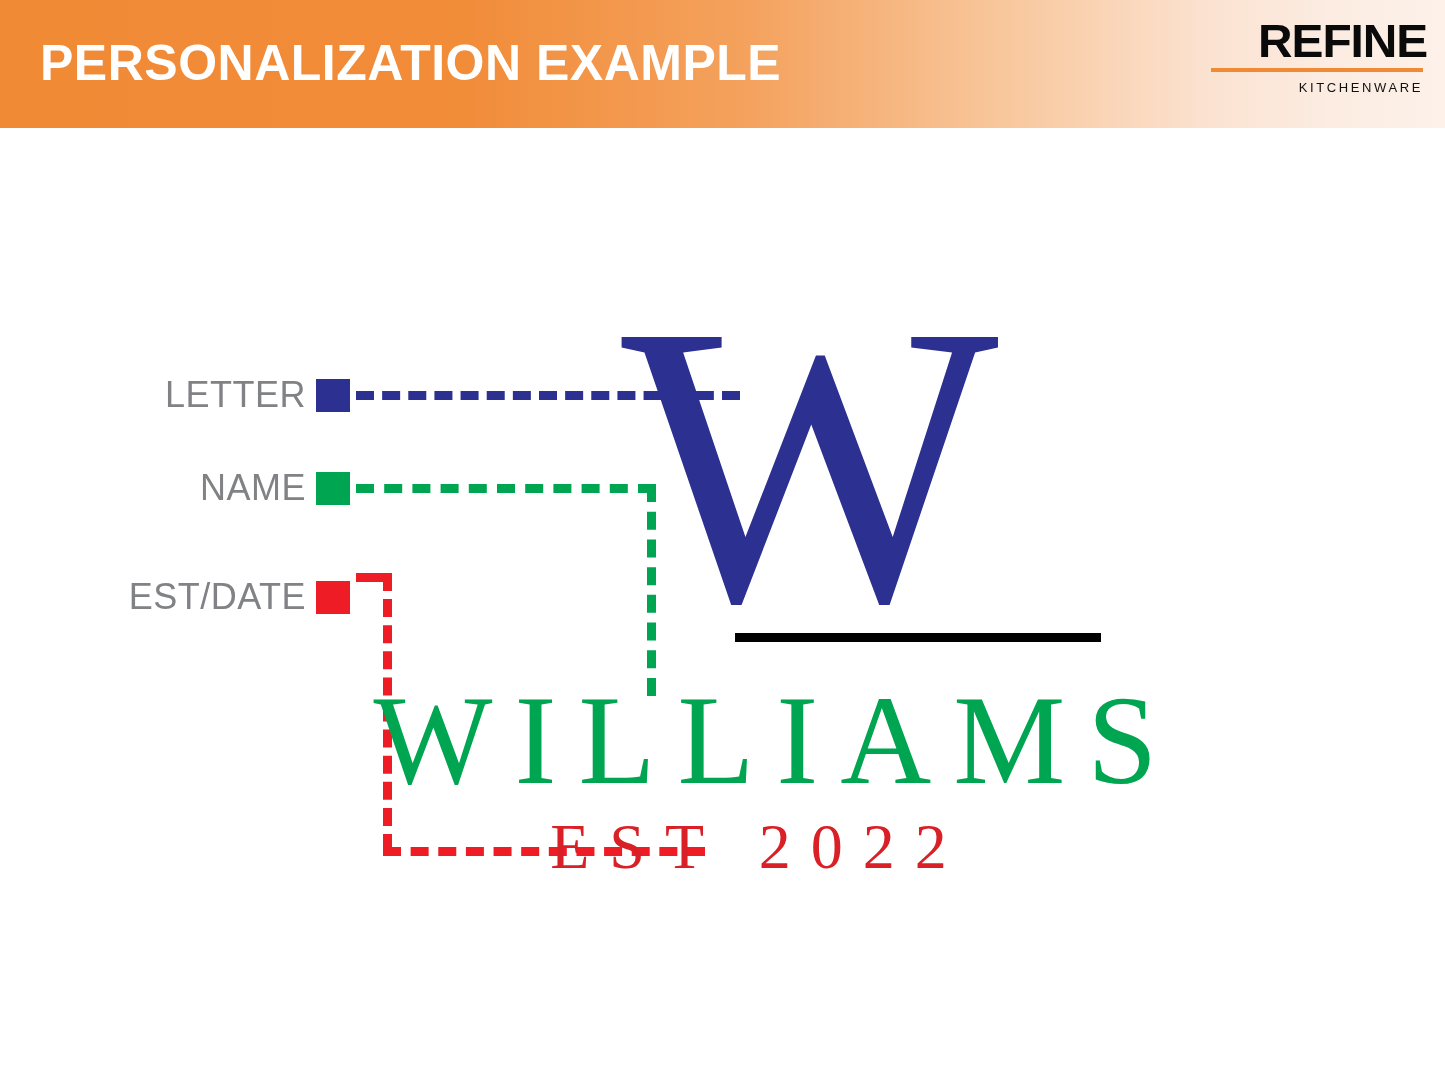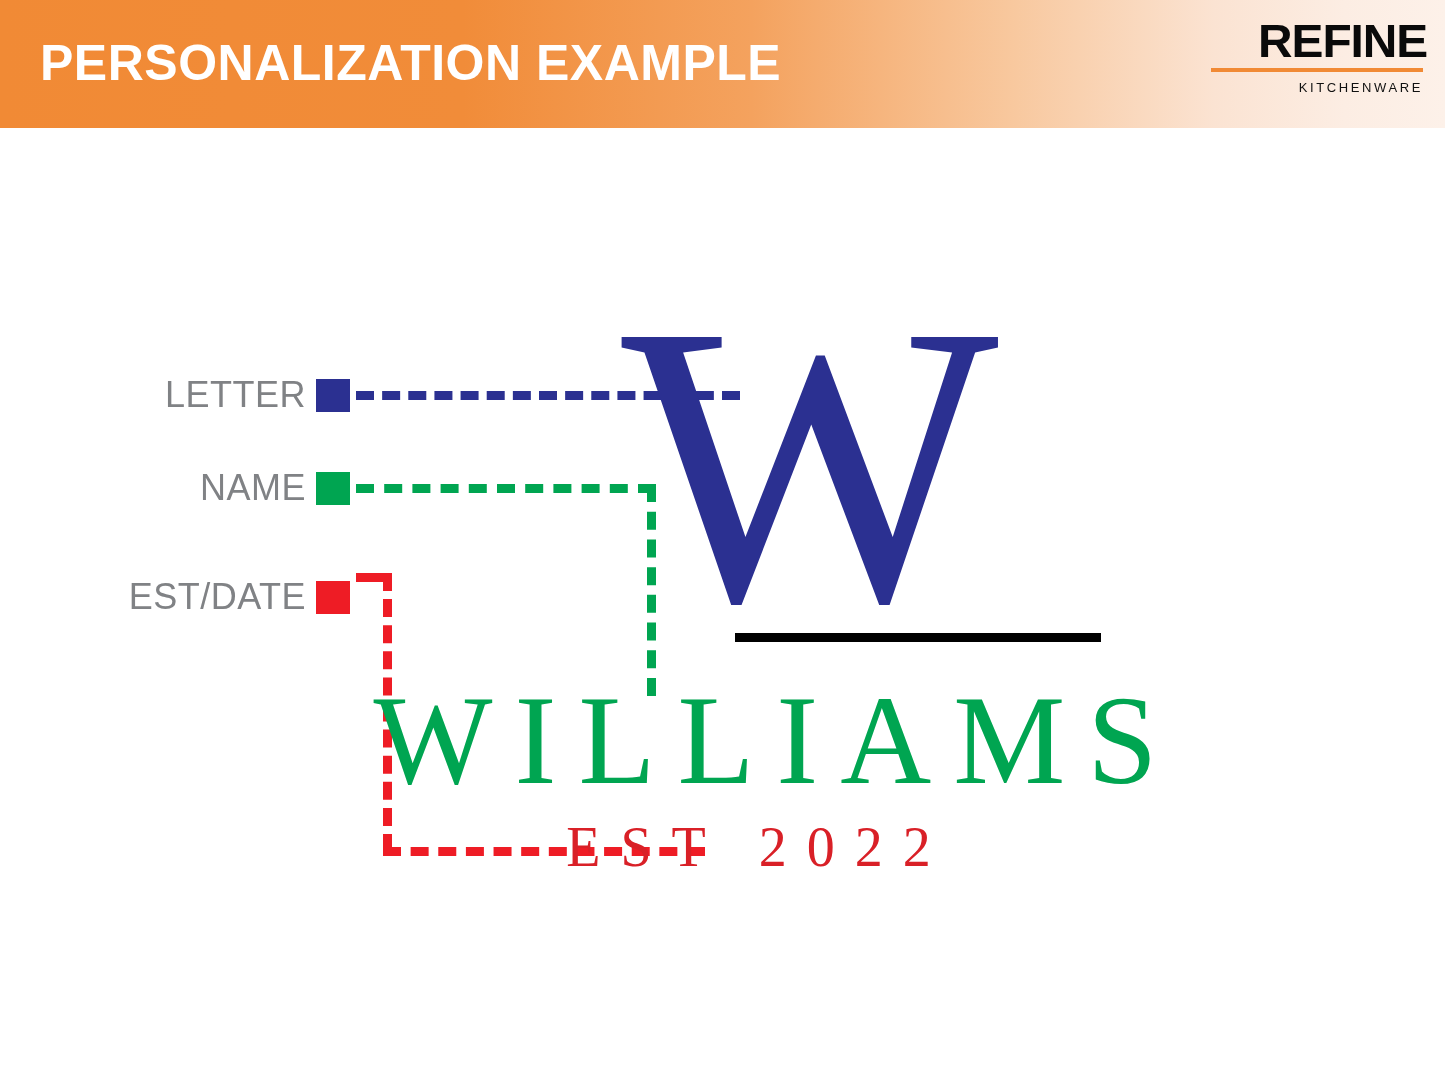--- a/index.html
+++ b/index.html
@@ -195,21 +195,21 @@
     padding-left: 108px;
     box-sizing: border-box;
   }
   #monogram-est {
     position: absolute;
     left: 0;
     top: 818px;
     width: 1445px;
     text-align: center;
     font-family: "Liberation Serif", "DejaVu Serif", serif;
-    font-size: 56px;
+    font-size: 64px;
     line-height: 58px;
     color: #D92027;
     letter-spacing: 20px;
     padding-left: 72px;
     box-sizing: border-box;
   }
 </style>
 </head>
 <body>
 

